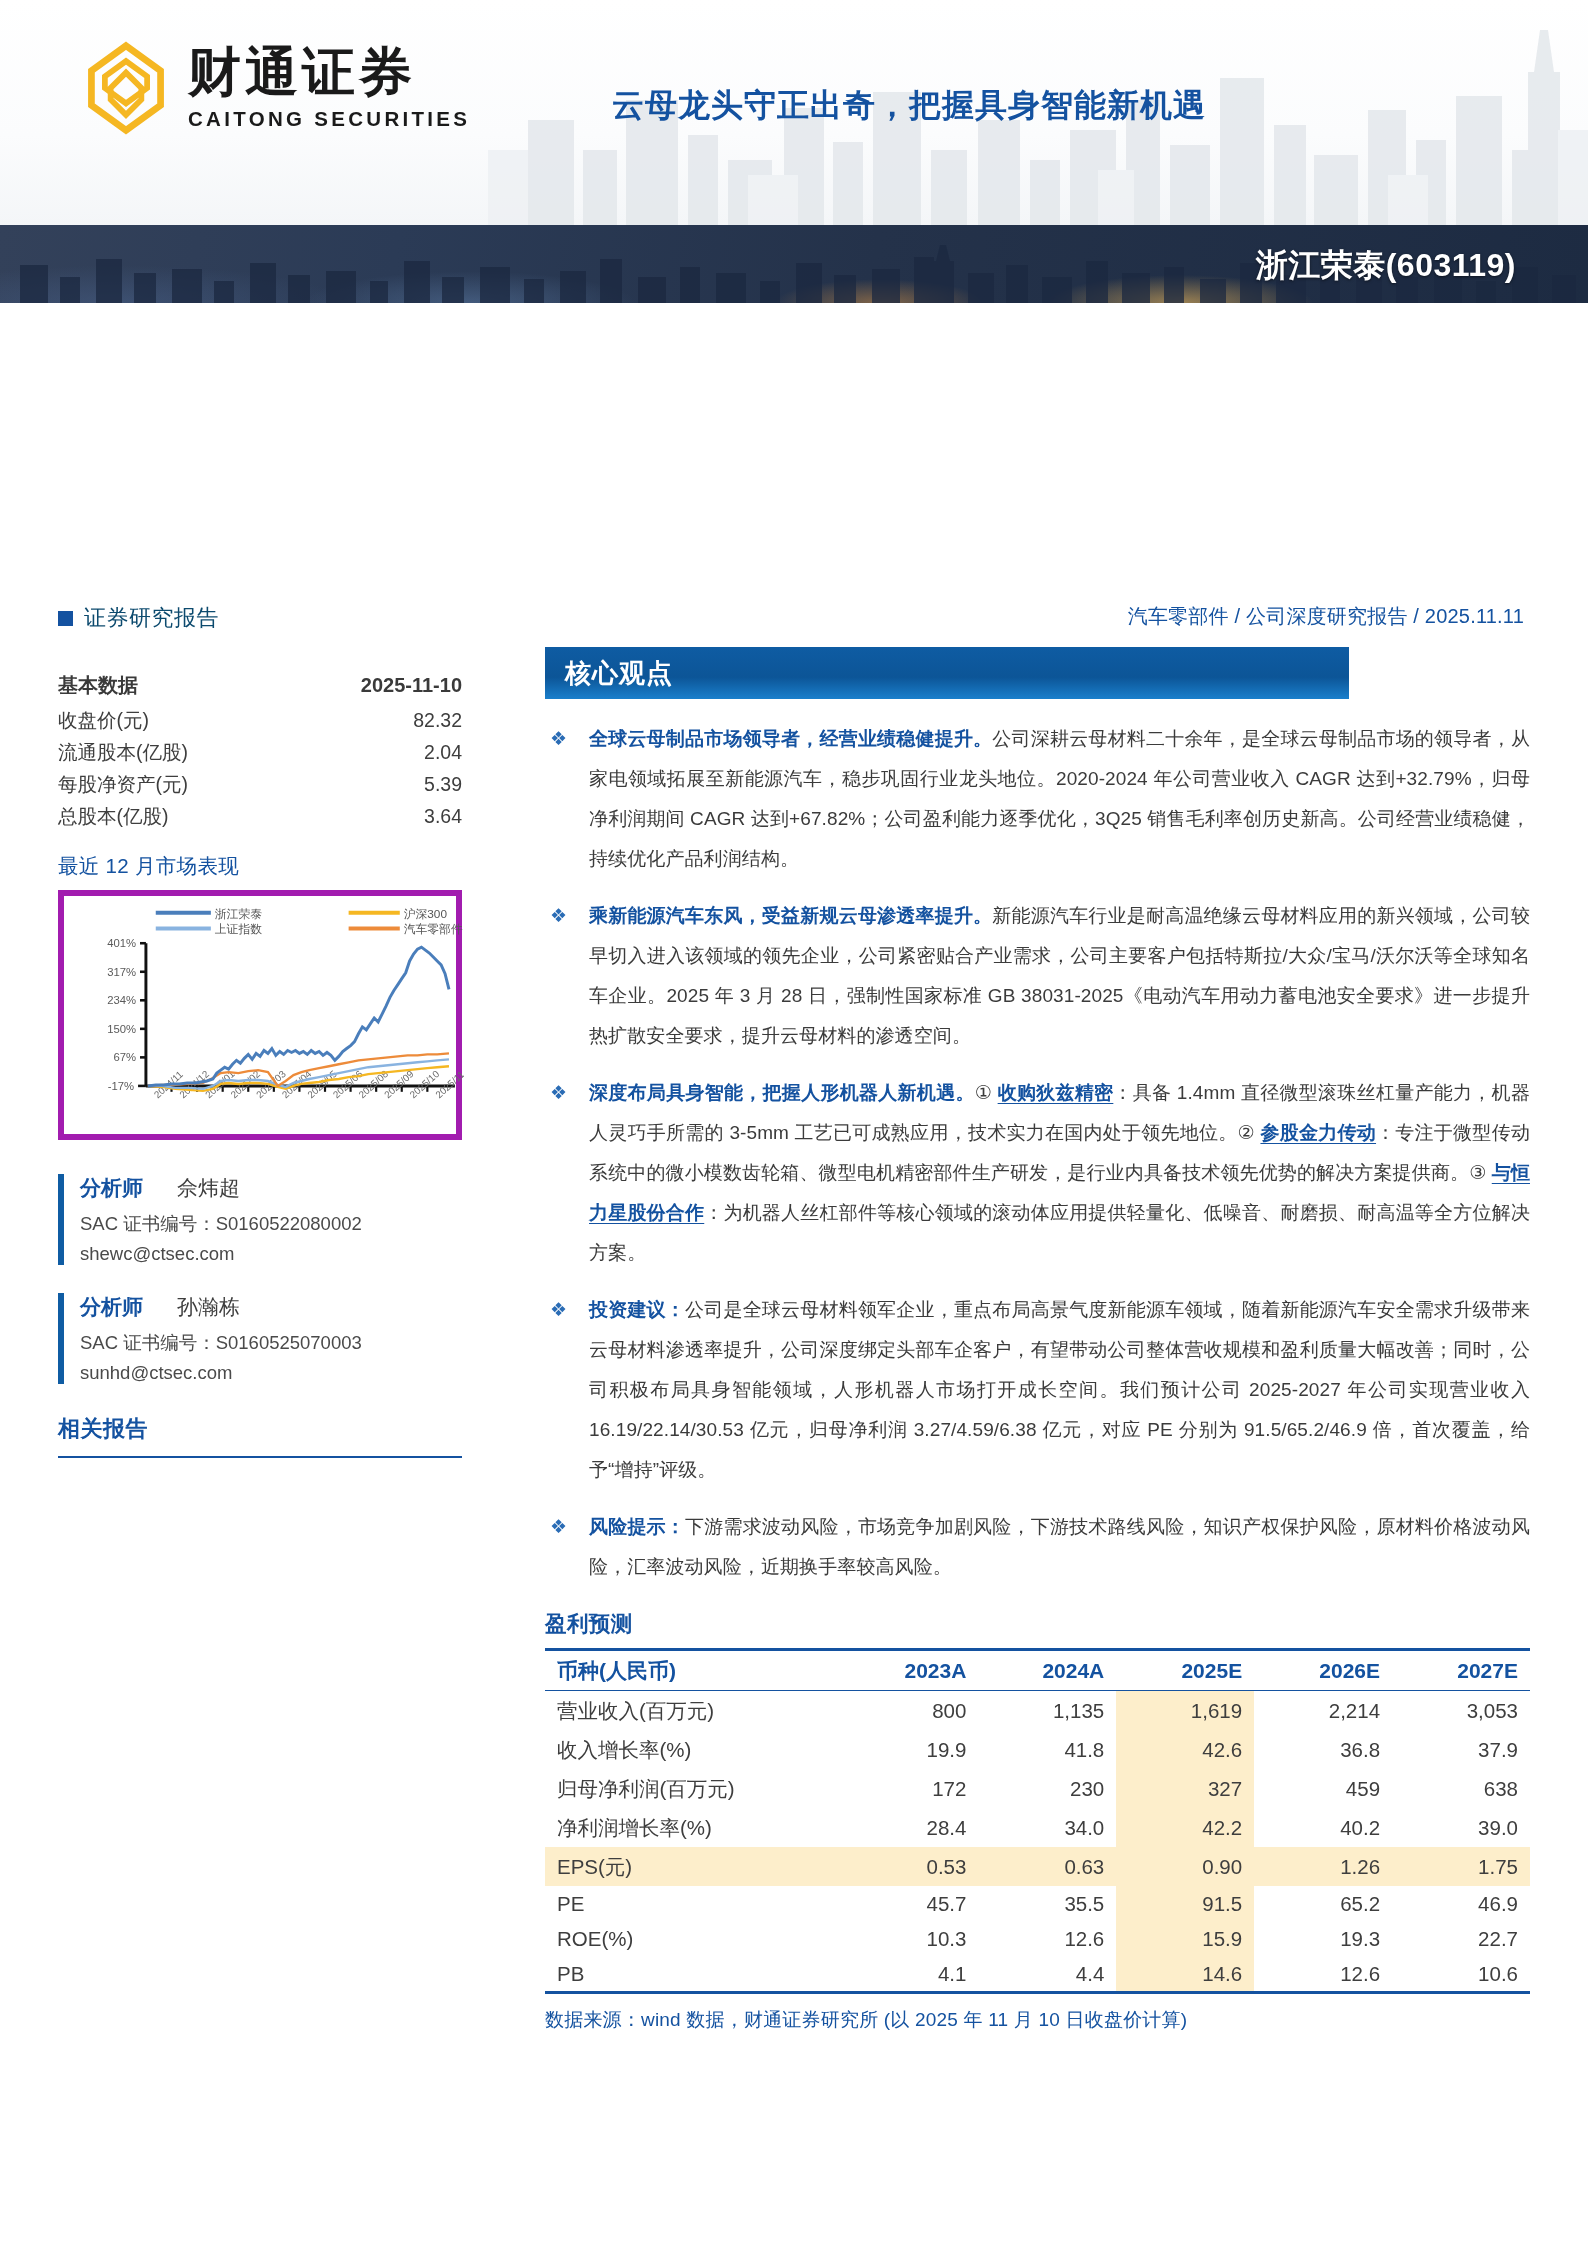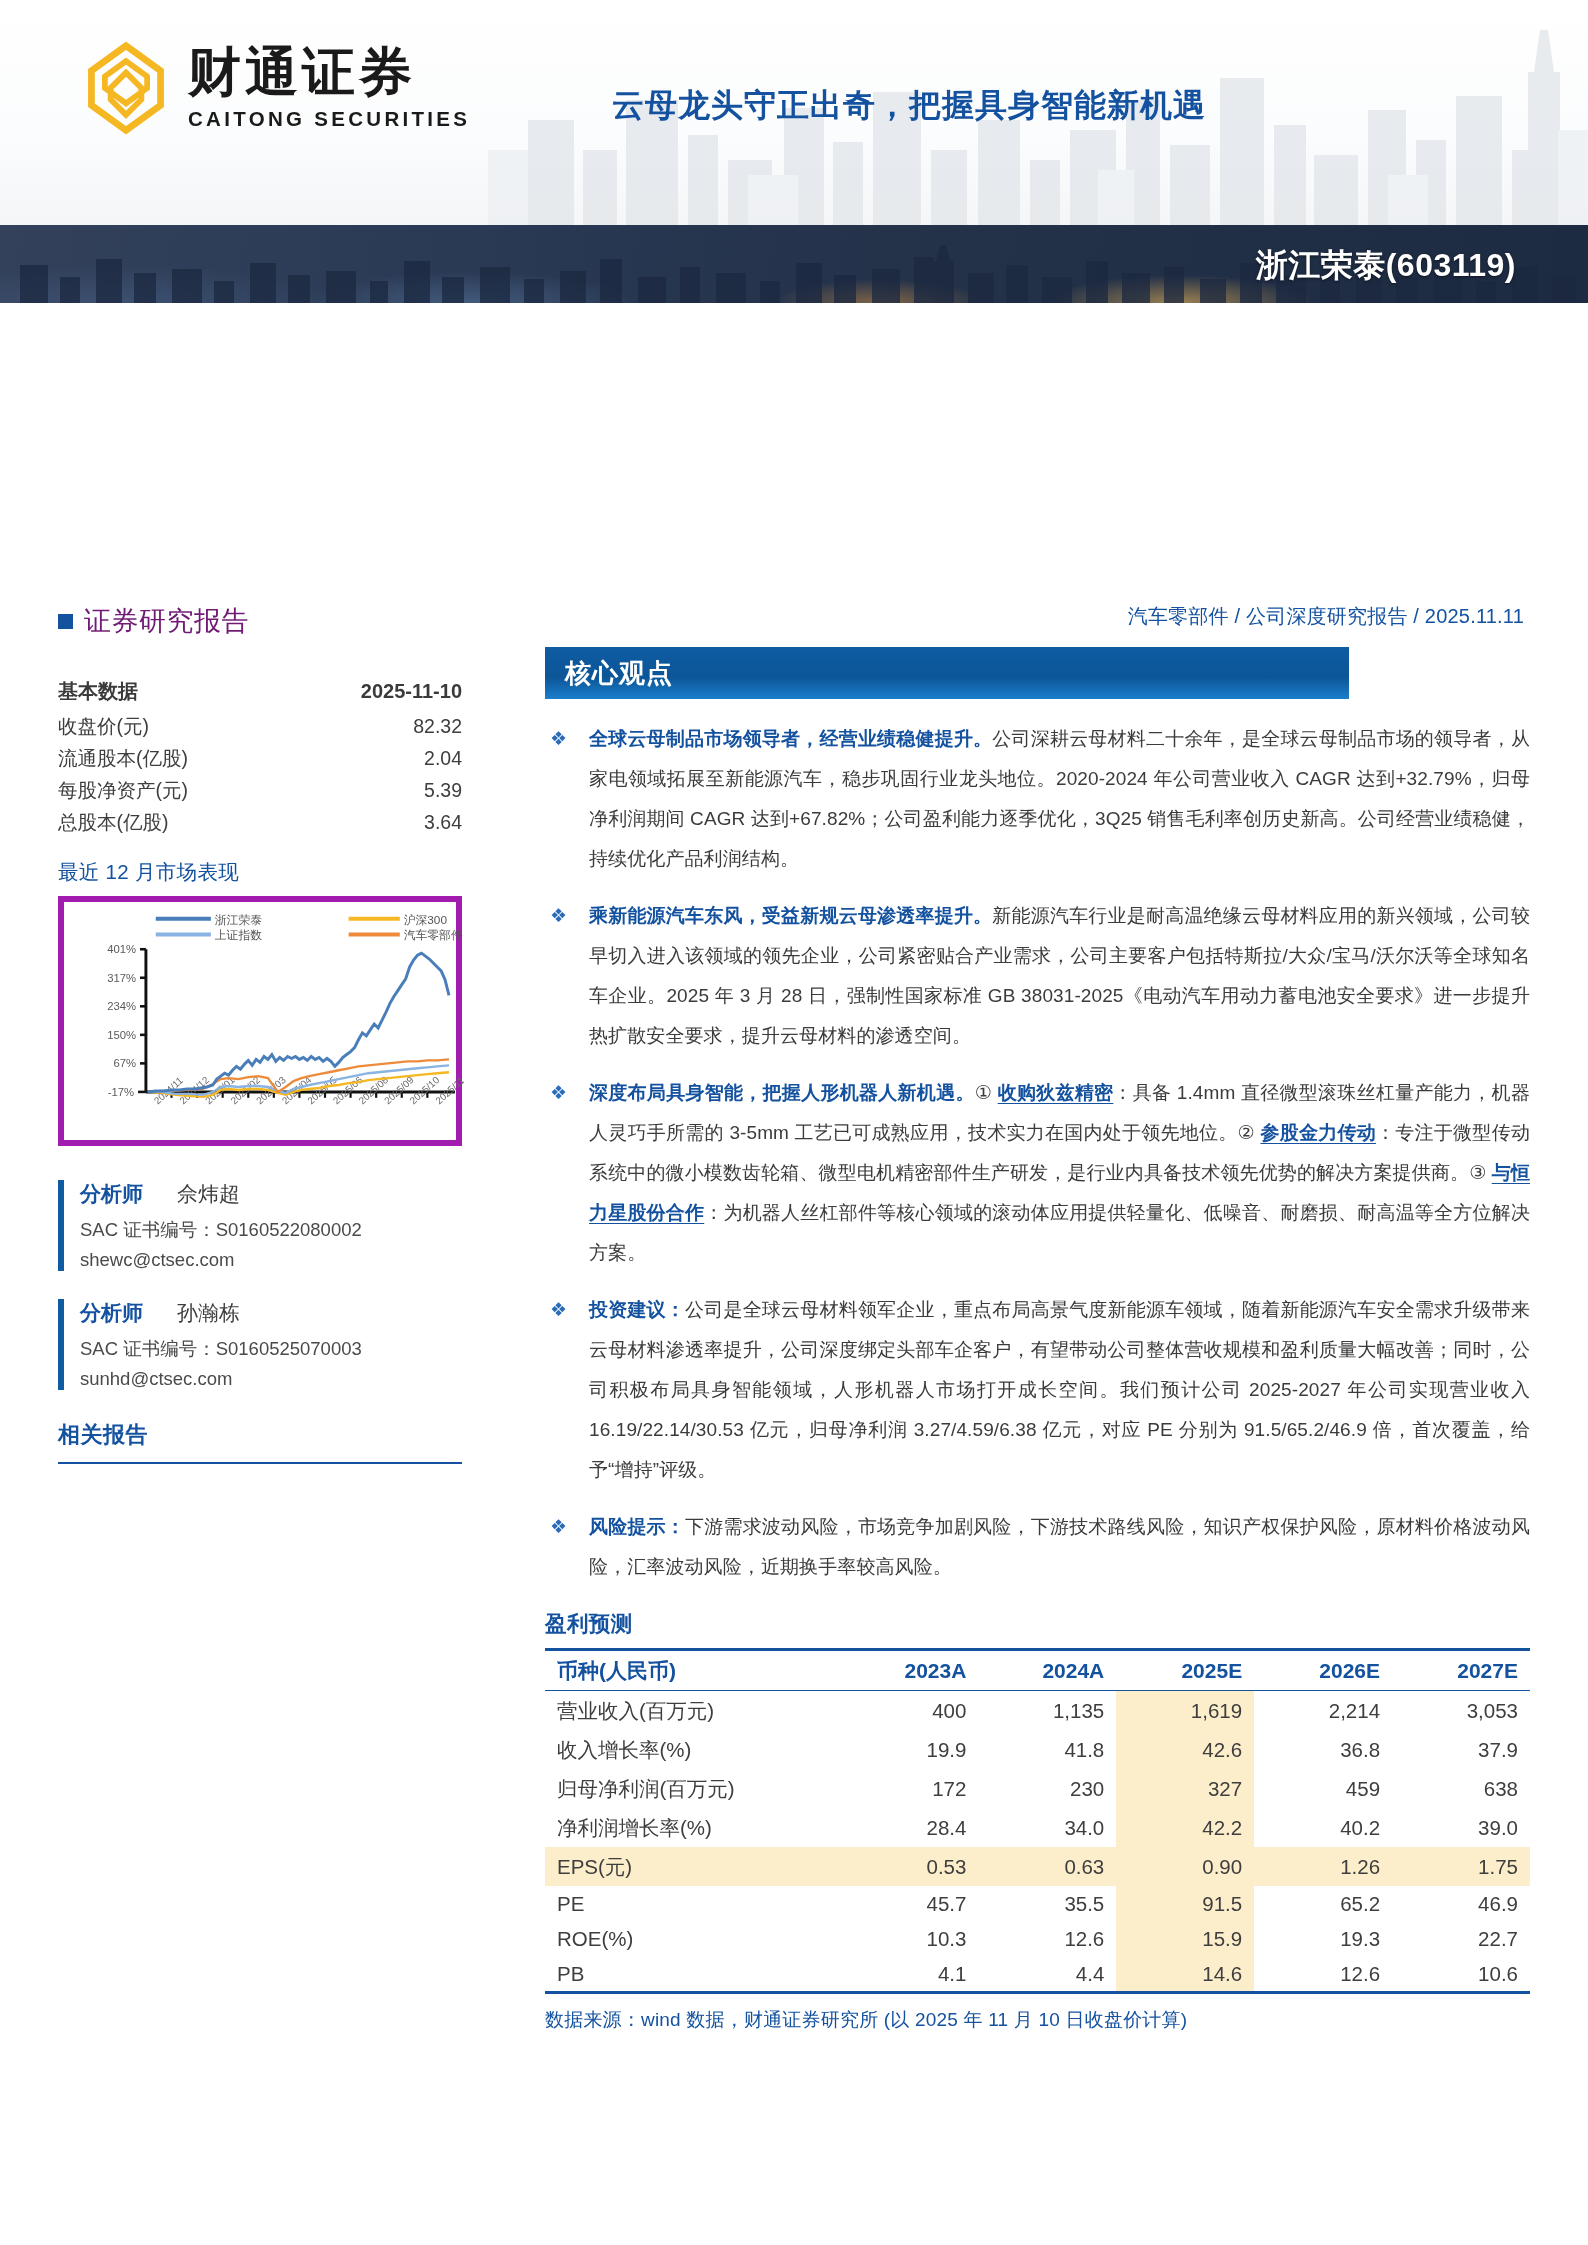--- a/index.html
+++ b/index.html
@@ -61,21 +61,21 @@
     white-space:nowrap;text-shadow:0 1px 3px rgba(0,0,0,.55);
   }
   
   .wrap{position:relative;width:1588px;}
   .col-left{position:absolute;left:58px;top:300px;width:430px;}
   .col-right{position:absolute;left:545px;top:300px;width:985px;}
 
   
   .rr-line{display:flex;align-items:center;gap:11px;margin-bottom:16px;}
   .rr-sq{width:15px;height:15px;background:#1452a0;display:inline-block;}
-  .rr-text{font-size:27px;color:#701a75;letter-spacing:.5px;}
+  .rr-text{font-size:22px;color:#0c4a6e;letter-spacing:.5px;}
 
   .rating-bar{
     position:relative;width:418px;height:54px;
     background:linear-gradient(to bottom,#0f5ca3 0%,#0c5597 55%,#1a7fcc 100%);
     display:flex;align-items:center;padding-left:24px;box-sizing:border-box;
   }
   .shield{width:28px;height:32px;flex:none;margin-right:13px;}
   .rating-text{
     font-size:26px;font-weight:bold;color:#ffffff;letter-spacing:.4px;white-space:nowrap;
   }
@@ -470,21 +470,21 @@
           <th class="rule-mid">2023A</th>
           <th class="rule-mid">2024A</th>
           <th class="rule-mid">2025E</th>
           <th class="rule-mid">2026E</th>
           <th class="rule-mid">2027E</th>
         </tr>
       </thead>
       <tbody>
         <tr>
           <td class="lbl">营业收入(百万元)</td>
-          <td>400</td>
+          <td>800</td>
           <td>1,135</td>
           <td class="hl">1,619</td>
           <td>2,214</td>
           <td>3,053</td>
         </tr>
         <tr>
           <td class="lbl">收入增长率(%)</td>
           <td>19.9</td>
           <td>41.8</td>
           <td class="hl">42.6</td>

